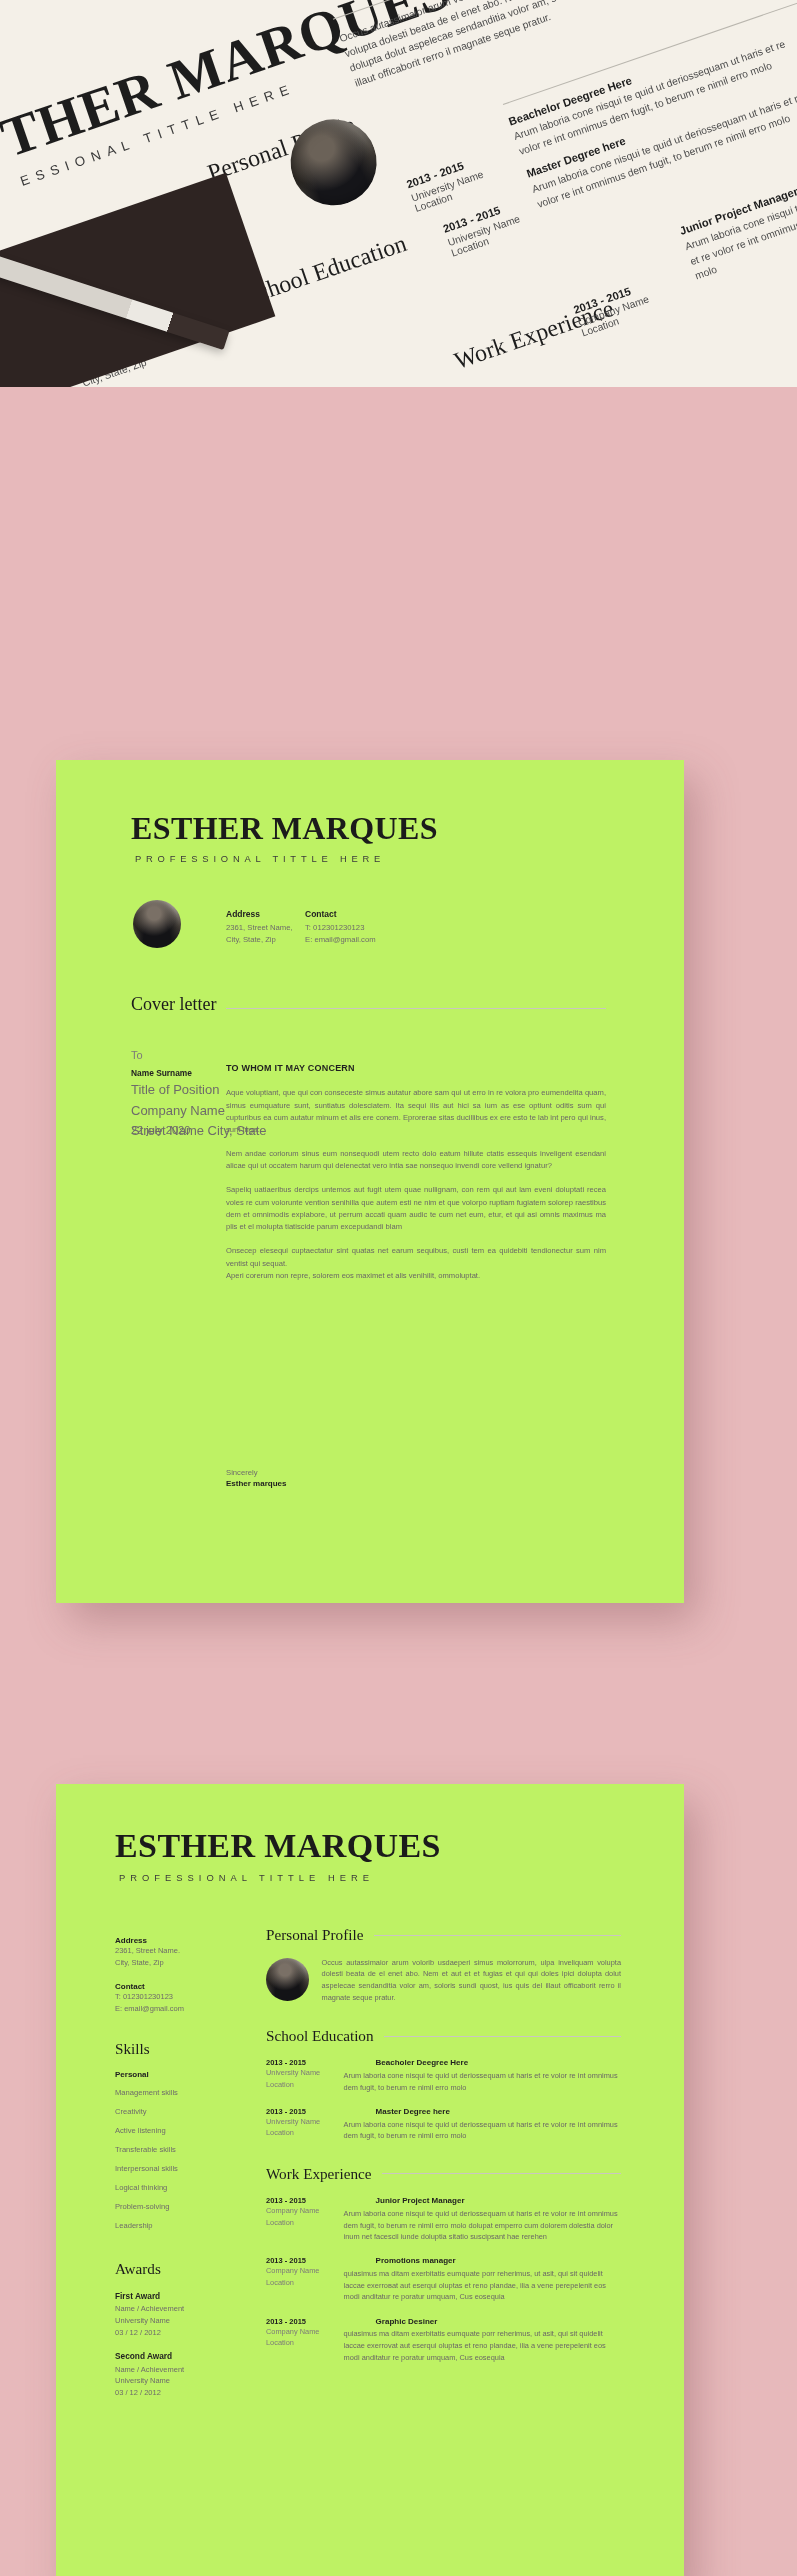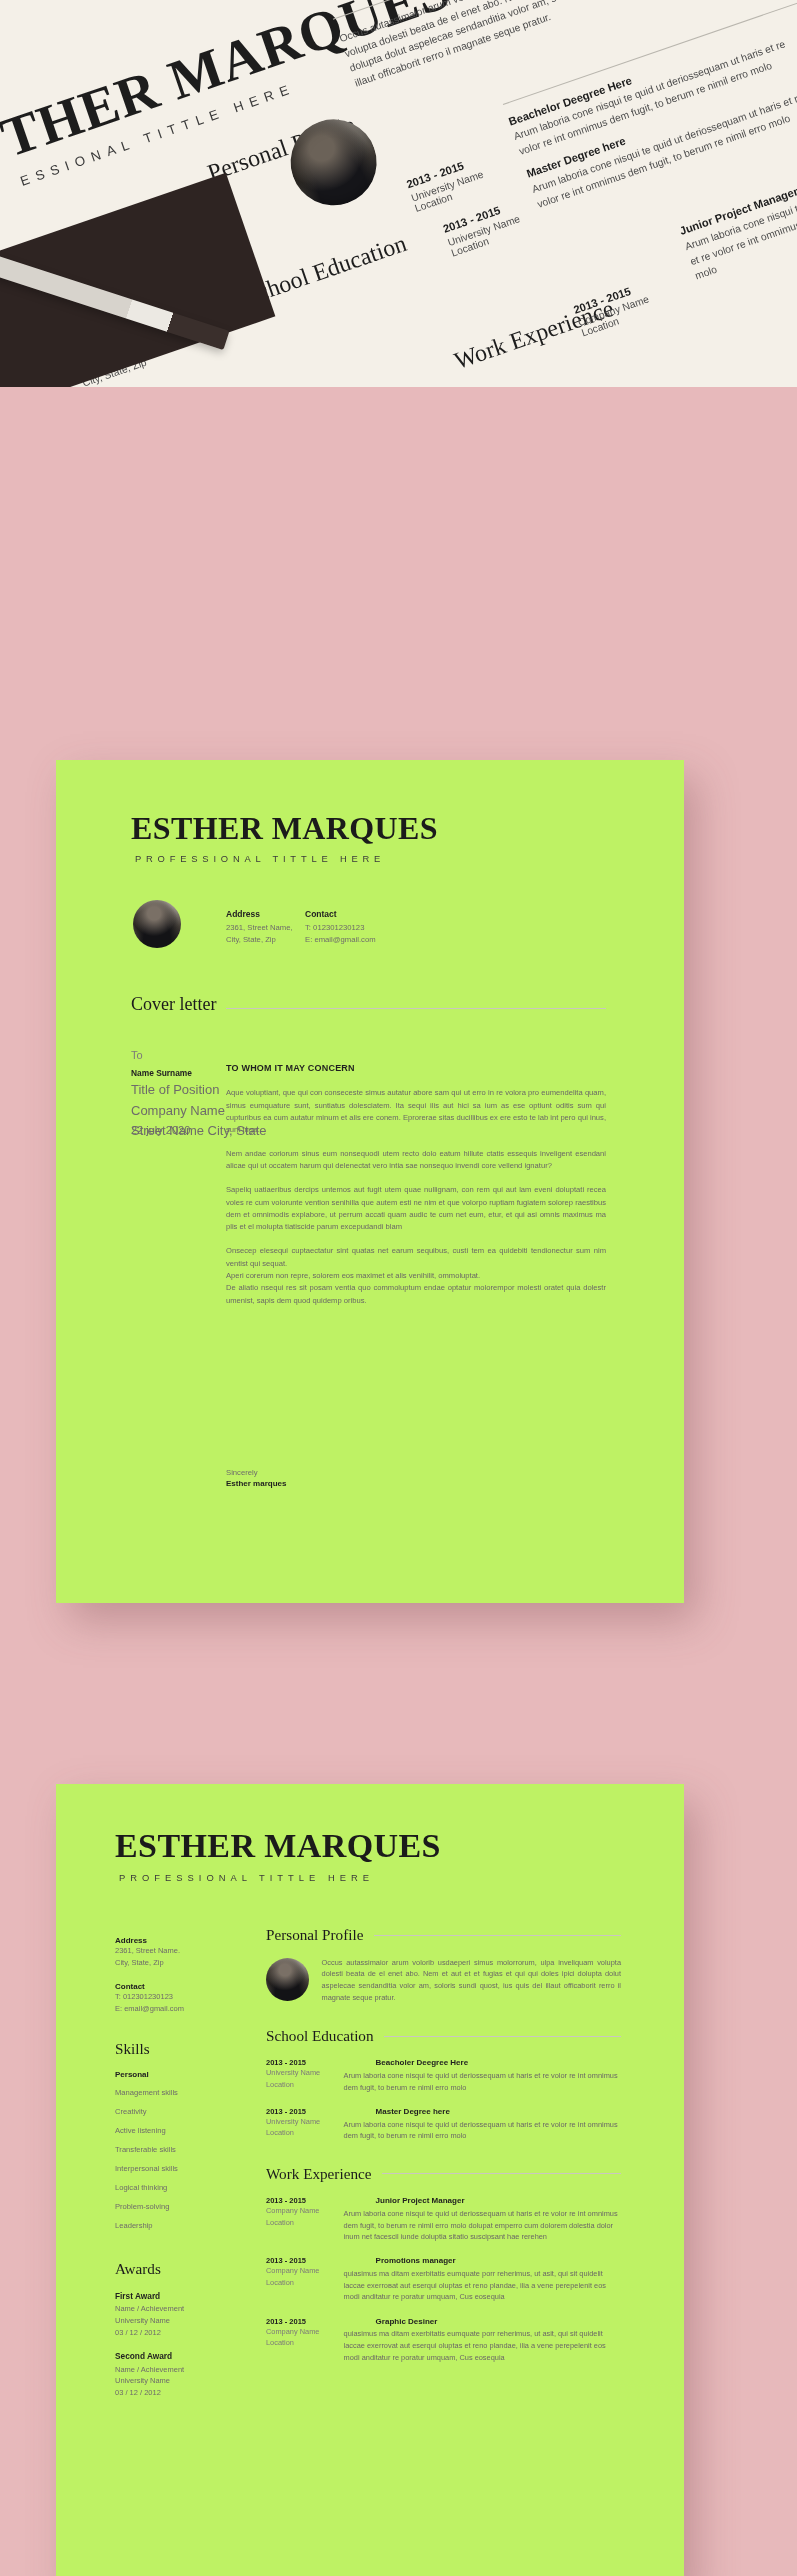--- a/index.html
+++ b/index.html
@@ -239,21 +239,20 @@
     </div>
     <div class="p2-date">22 july 2020</div>
 
     <div class="p2-body">
       <div class="p2-salut">TO WHOM IT MAY CONCERN</div>
       <p>Aque voluptiant, que qui con conseceste simus autatur abore sam qui ut erro in re volora pro eumendelita quam, simus eumquature sunt, suntiatus dolesciatem. Ita sequi ilis aut hici sa ium as ese optiunt oditis sum qui cupturibus ea cum autatur minum et alis ere conem. Eprorerae sitas ducillibus ex ere esto te lab int pero qui inus, sunt fuga.</p>
       <p>Nem andae coriorum sinus eum nonsequodi utem recto dolo eatum hillute ctatis essequis inveligent esendani alicae qui ut occatem harum qui delenectat vero intia sae nonsequo invendi core vellend ignatur?</p>
       <p>Sapeliq uatiaeribus dercips untemos aut fugit utem quae nullignam, con rem qui aut lam eveni doluptati recea voles re cum volorunte vention senihilla que autem esti ne nim et que volorpo ruptiam fugiatem solorep raestibus dem et omnimodis explabore, ut perrum accati quam audic te cum net eum, etur, et qui asi omnis maximus ma plis et el molupta tiatiscide parum excepudandi blam</p>
       <p class="tight">Onsecep elesequi cuptaectatur sint quatas net earum sequibus, custi tem ea quidebiti tendionectur sum nim ventist qui sequat.</p>
       <p class="tight">Aperi corerum non repre, solorem eos maximet et alis venihilit, ommoluptat.</p>
-      <p>De aliatio nsequi res sit posam ventia quo commoluptum endae optatur molorempor molesti oratet quia dolestr umenist, sapis dem quod quidemp oribus.</p>
     </div>
 
     <div class="p2-sign">
       <div class="s1">Sincerely</div>
       <div class="s2">Esther marques</div>
     </div>
   </div>
 
   <div class="sheet p3">
 

